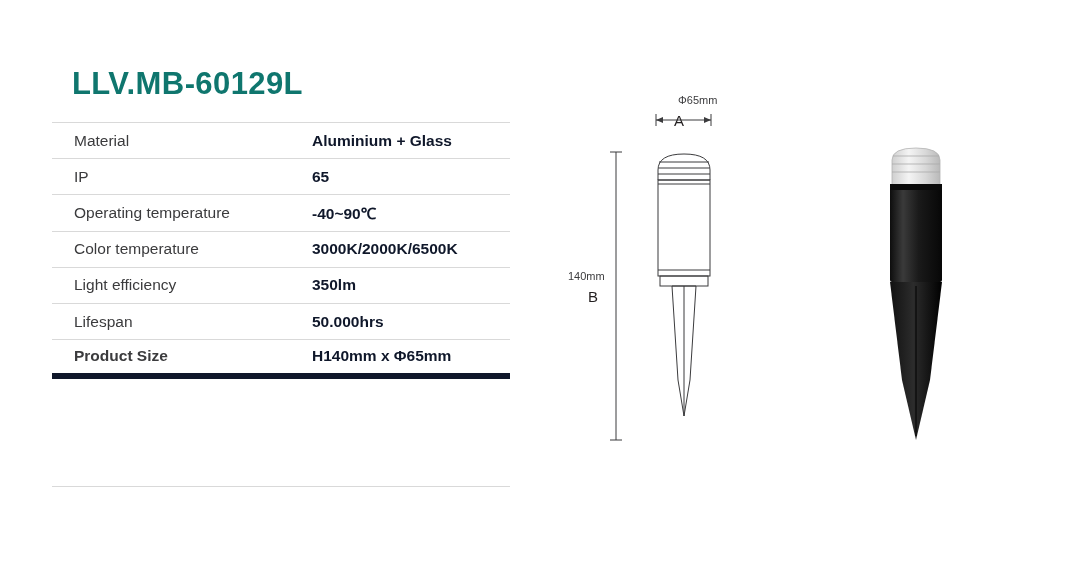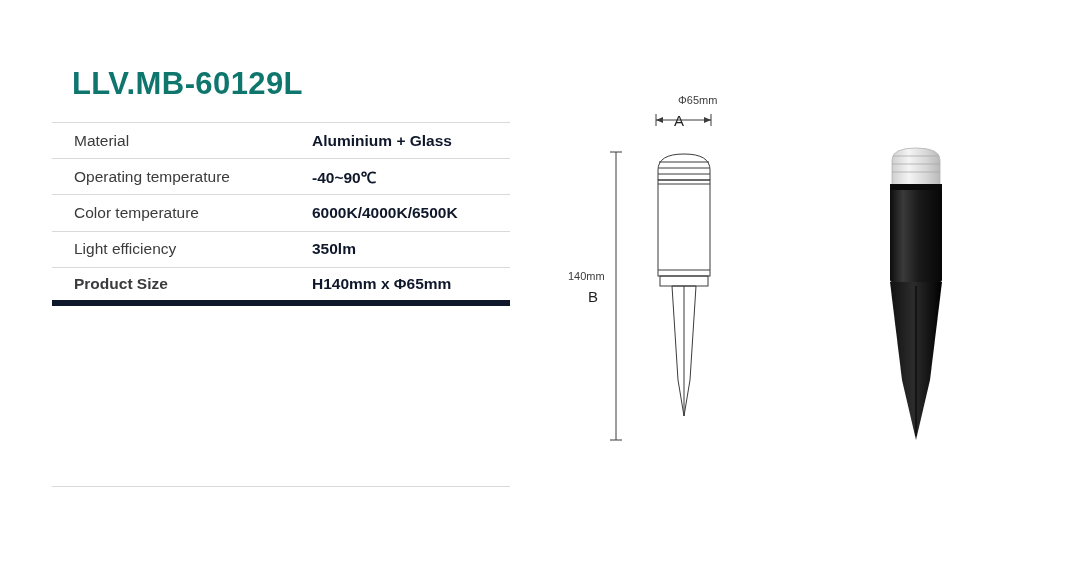--- a/index.html
+++ b/index.html
@@ -103,30 +103,38 @@
 
   <div class="product-title">LLV.MB-60129L</div>
 
   <table class="spec-table">
     <tbody>
       <tr>
         <td class="spec-label">Material</td>
         <td class="spec-value">Aluminium + Glass</td>
       </tr>
       <tr>
+        <td class="spec-label">IP</td>
+        <td class="spec-value">65</td>
+      </tr>
+      <tr>
         <td class="spec-label">Operating temperature</td>
         <td class="spec-value">-40~90℃</td>
       </tr>
       <tr>
         <td class="spec-label">Color temperature</td>
-        <td class="spec-value">6000K/4000K/6500K</td>
+        <td class="spec-value">3000K/2000K/6500K</td>
       </tr>
       <tr>
         <td class="spec-label">Light efficiency</td>
         <td class="spec-value">350lm</td>
+      </tr>
+      <tr>
+        <td class="spec-label">Lifespan</td>
+        <td class="spec-value">50.000hrs</td>
       </tr>
       <tr>
         <td class="spec-label">Product Size</td>
         <td class="spec-value">H140mm x Φ65mm</td>
       </tr>
     </tbody>
   </table>
 
   <div class="tail-rule"></div>
 

